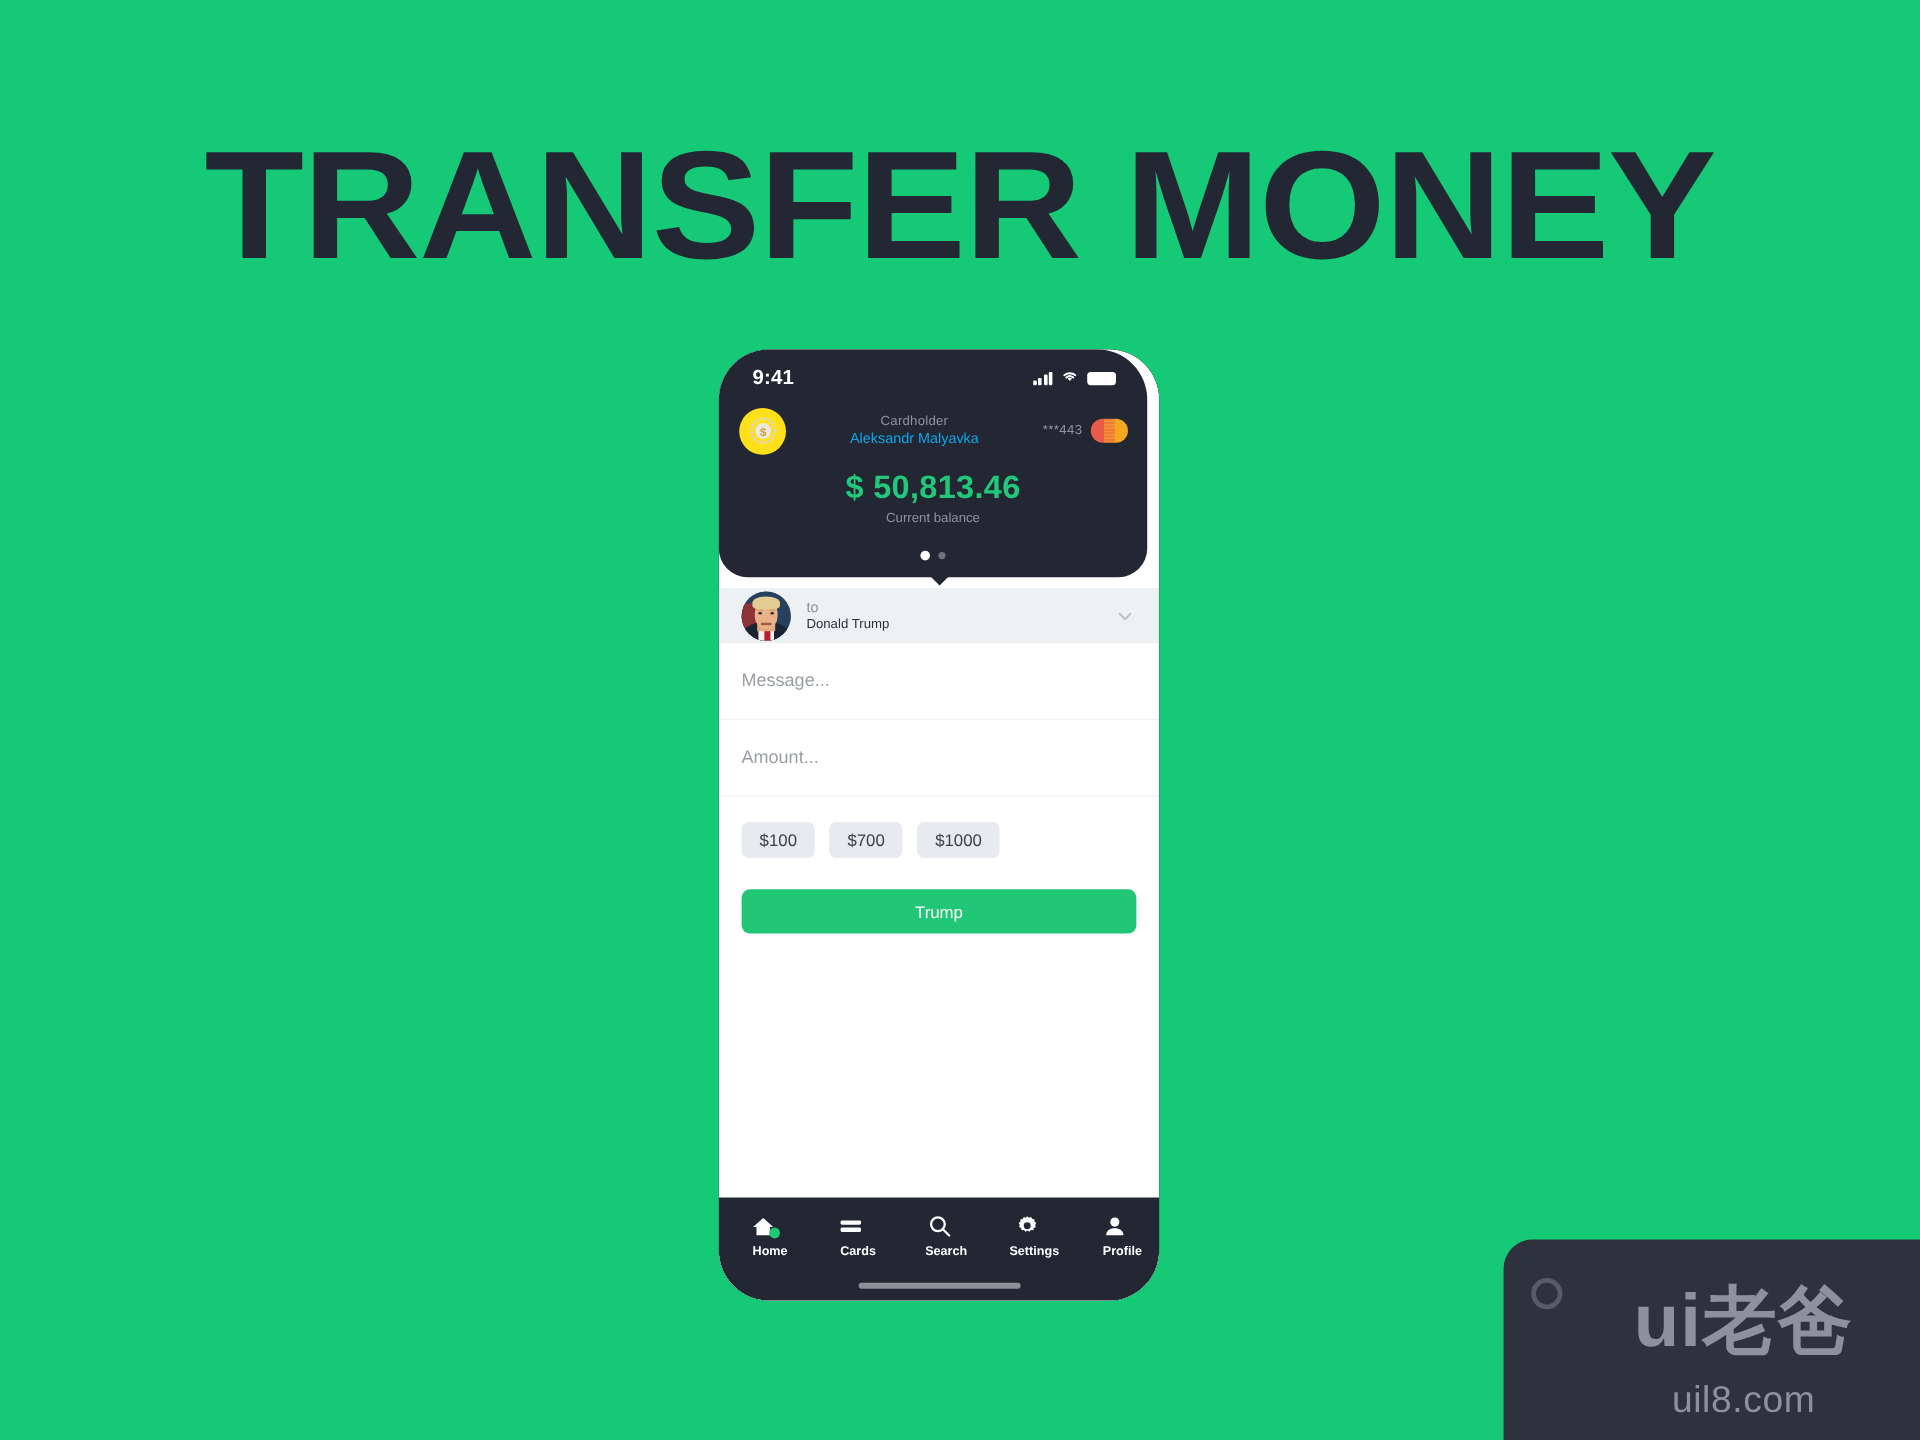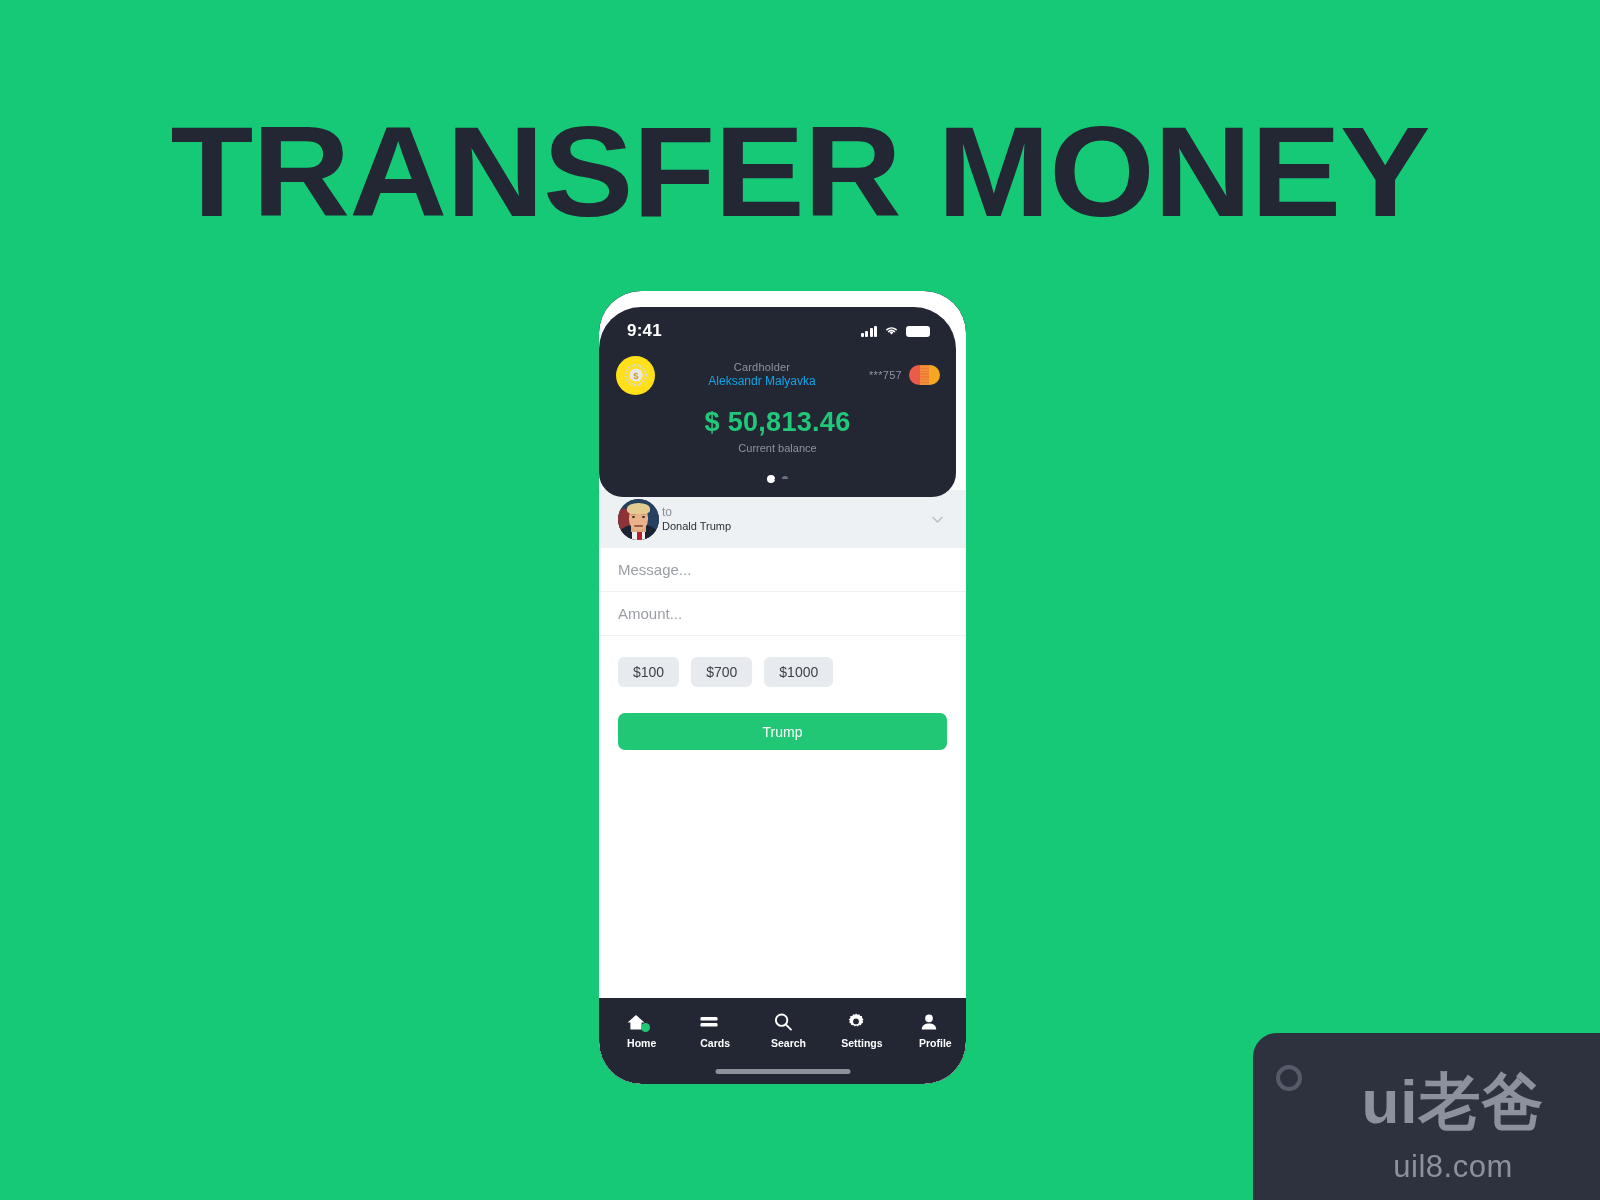--- a/index.html
+++ b/index.html
@@ -51,21 +51,21 @@
     inset: 0;
     background: #ffffff;
     border-radius: 42px;
     overflow: hidden;
   }
 
   
   #balance-card {
     position: absolute;
     left: 0;
-    top: 16px;
+    top: 0;
     width: 357px;
     height: 190px;
     background: #222733;
     border-radius: 42px 42px 24px 24px;
     z-index: 3;
   }
   #card-notch {
     position: absolute;
     left: 175px;
     top: 188px;
@@ -167,26 +167,26 @@
   #pager-dots .dot-idle   { width: 6px; height: 6px; background: #6d727d; }
 
   
   #form-area {
     position: absolute;
     top: 199px; left: 0; right: 0; bottom: 0;
     background: #ffffff;
   }
 
   #recipient-row {
-    height: 58px;
+    height: 46px;
     background: #eef1f4;
     display: flex;
     align-items: center;
     padding: 0 20px 0 19px;
-    gap: 3px;
+    gap: 13px;
   }
   #recipient-avatar {
     width: 41px; height: 41px;
     border-radius: 50%;
     flex: 0 0 auto;
     overflow: hidden;
     position: relative;
     background: #2c3f57;
   }
   
@@ -205,21 +205,21 @@
   #recipient-avatar .p-eye.l { left:14px; }
   #recipient-avatar .p-eye.r { left:24px; }
   #recipient-avatar .p-mouth{ position:absolute; left:16px; top:26px; width:9px; height:2px; background:#9c5b4d; border-radius:2px; }
 
   #recipient-text { flex: 1 1 auto; line-height: 1.2; }
   #recipient-to   { font-size: 12px; color: #8b9099; }
   #recipient-name { font-size: 11px; color: #2b3039; margin-top: 1px; }
   #recipient-chevron { flex: 0 0 auto; color: #b9c0c8; display: flex; }
 
   .field-row {
-    height: 44px;
+    height: 64px;
     display: flex;
     align-items: center;
     padding: 0 19px;
     border-bottom: 1px solid #eff1f3;
   }
   .field-row .field-text {
     font-size: 15px;
     color: #9a9fa6;
   }
 
@@ -360,21 +360,21 @@
             <circle cx="12" cy="12" r="10" fill="none" stroke="#d8d8d8" stroke-width="2.6" stroke-dasharray="1.6 1.6"></circle>
             <circle cx="12" cy="12" r="6.6" fill="#e8e8e8"></circle>
             <text x="12" y="16.2" font-family="Liberation Sans, sans-serif" font-size="9.5" font-weight="700" fill="#c9a227" text-anchor="middle">$</text>
           </svg>
         </div>
         <div id="cardholder-text">
           <div id="cardholder-label">Cardholder</div>
           <div id="cardholder-name">Aleksandr Malyavka</div>
         </div>
         <div id="card-meta">
-          <span id="card-last4">***757</span>
+          <span id="card-last4">***443</span>
           <span id="mastercard">
             <span class="mc-c mc-red"></span>
             <span class="mc-c mc-orange"></span>
             <span class="mc-mid"></span>
           </span>
         </div>
       </div>
 
       <div id="balance-block">
         <div id="balance-amount">$ 50,813.46</div>

